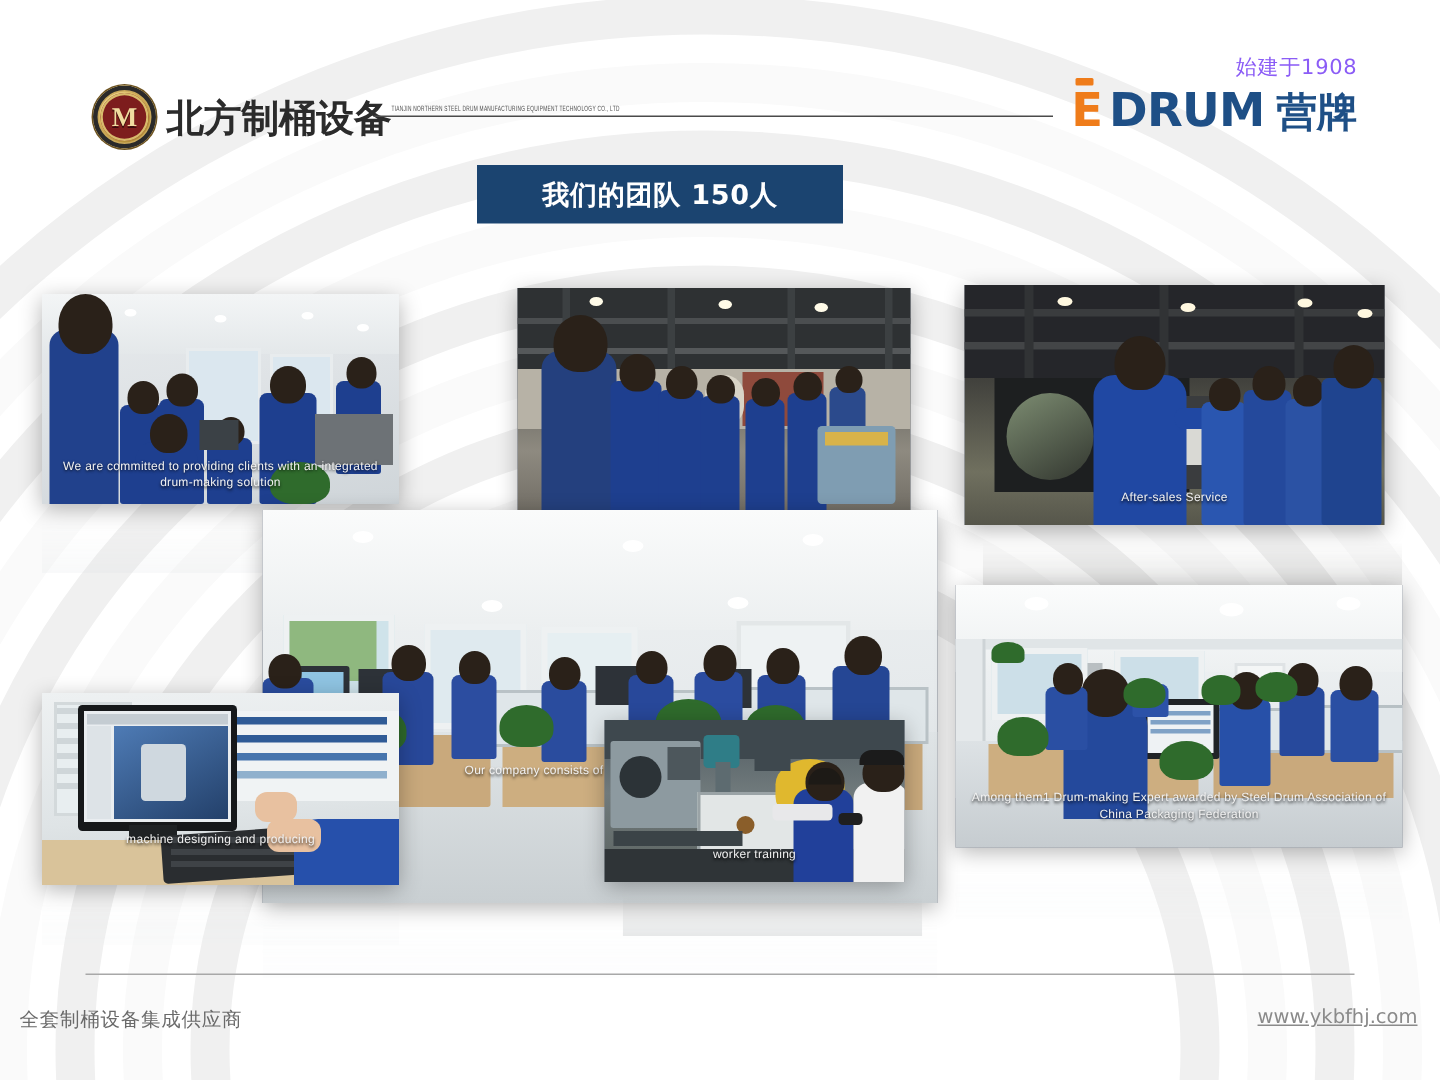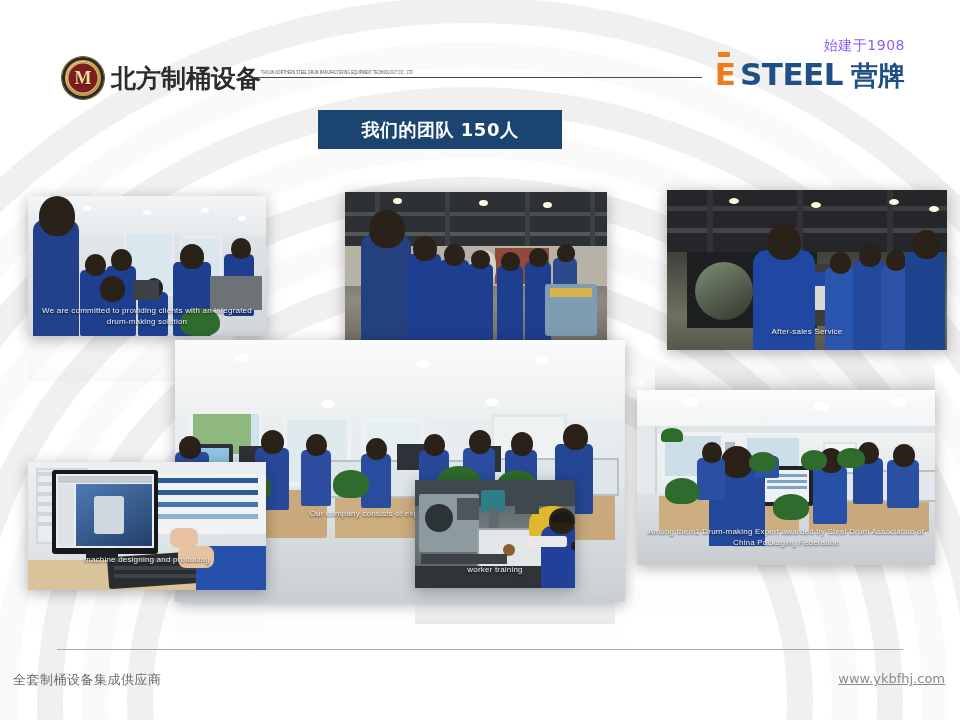--- a/index.html
+++ b/index.html
@@ -113,21 +113,21 @@
         <div class="en">TIANJIN NORTHERN STEEL DRUM MANUFACTURING EQUIPMENT TECHNOLOGY CO., LTD</div>
       </div>
     </div>
 
     <div class="hdr-rule"></div>
 
     <div class="logo-right">
       <div class="founded">始建于1908</div>
       <div class="emdrum">
         <span class="em-e"><span class="cap"></span><span>E</span></span>
-          <span class="em-rest">STEEL</span>
+          <span class="em-rest">DRUM</span>
         <span class="em-cn">营牌</span>
       </div>
     </div>
   </div>
 
   <div class="title-banner">
     <span>我们的团队 150人</span>
   </div>
 
   <div class="collage">
@@ -189,21 +189,21 @@
         <div class="person" style="left:208px;top:66px;width:24px;height:60px;background:#2b4a8c;"></div>
         <div class="head" style="left:212px;top:52px;width:18px;height:18px;"></div>
         <div style="position:absolute;left:200px;top:92px;width:52px;height:52px;background:#7f9db2;border-radius:3px;"></div>
         <div style="position:absolute;left:205px;top:96px;width:42px;height:9px;background:#d8b34a;"></div>
       </div>
     </div>
     <div class="reflect" style="left:345px;top:187px;width:262px;height:46px;">
       <div style="position:absolute;inset:0;background:linear-gradient(0deg,#6e6a62,#3b3f41);"></div>
     </div>
 
-    <div class="photo" style="left:667px;top:30px;width:280px;height:160px;">
+    <div class="photo" style="left:643px;top:30px;width:280px;height:160px;">
       <div class="scene">
         <div style="position:absolute;inset:0;background:linear-gradient(180deg,#2b2d2c 0%,#42423d 40%,#70705f 78%,#56564b 100%);"></div>
         <div style="position:absolute;left:0;top:0;width:100%;height:62px;background:#25262a;"></div>
         <div style="position:absolute;left:0;top:16px;width:100%;height:5px;background:#3a3c3e;"></div>
         <div style="position:absolute;left:0;top:38px;width:100%;height:5px;background:#434547;"></div>
         <div style="position:absolute;left:40px;top:0;width:6px;height:62px;background:#313335;box-shadow:90px 0 0 #313335,180px 0 0 #313335,240px 0 0 #313335;"></div>
         <div style="position:absolute;left:62px;top:8px;width:10px;height:6px;border-radius:50%;background:#fff8e0;box-shadow:82px 4px 0 #fff8e0,160px 1px 0 #fff8e0,200px 8px 0 #fff8e0;"></div>
         <div style="position:absolute;left:20px;top:62px;width:130px;height:76px;background:#1d1f20;"></div>
         <div style="position:absolute;left:28px;top:72px;width:58px;height:58px;border-radius:50%;background:linear-gradient(150deg,#7d8d72,#32362f);"></div>
         <div style="position:absolute;left:128px;top:74px;width:44px;height:62px;background:#3a3c3e;"></div>
@@ -297,21 +297,21 @@
         <div class="person" style="left:168px;top:84px;width:70px;height:44px;border-radius:16px 0 0 0;background:#2650ab;"></div>
         <div style="position:absolute;left:150px;top:84px;width:36px;height:22px;background:#e8c1a0;border-radius:8px;"></div>
         <div style="position:absolute;left:142px;top:66px;width:28px;height:20px;background:#e8c1a0;border-radius:8px;"></div>
       </div>
       <div class="cap" style="bottom:24px;">machine designing and producing</div>
     </div>
     <div class="reflect" style="left:28px;top:430px;width:238px;height:40px;">
       <div style="position:absolute;inset:0;background:linear-gradient(0deg,#cdd3d6,#eef1f2);"></div>
     </div>
 
-    <div class="photo" style="left:415px;top:320px;width:160px;height:108px;">
+    <div class="photo" style="left:403px;top:320px;width:200px;height:108px;">
       <div class="scene">
         <div style="position:absolute;inset:0;background:linear-gradient(180deg,#4f5a60 0%,#707a7c 45%,#5b625f 100%);"></div>
         <div style="position:absolute;left:0;top:0;width:100%;height:26px;background:#3e484e;"></div>
         <div style="position:absolute;left:4px;top:14px;width:60px;height:58px;background:#8d9aa0;border-radius:2px;"></div>
         <div style="position:absolute;left:10px;top:24px;width:28px;height:28px;border-radius:50%;background:#2c3337;"></div>
         <div style="position:absolute;left:42px;top:18px;width:22px;height:22px;background:#4d575c;"></div>
         <div style="position:absolute;left:66px;top:10px;width:24px;height:22px;background:#2f7d87;border-radius:3px;"></div>
         <div style="position:absolute;left:74px;top:28px;width:10px;height:26px;background:#5d6b70;"></div>
         <div style="position:absolute;left:62px;top:48px;width:70px;height:46px;background:#e2e6e6;border:2px solid #9aa3a6;"></div>
         <div style="position:absolute;left:88px;top:64px;width:12px;height:12px;border-radius:50%;background:#8a5e2a;"></div>

